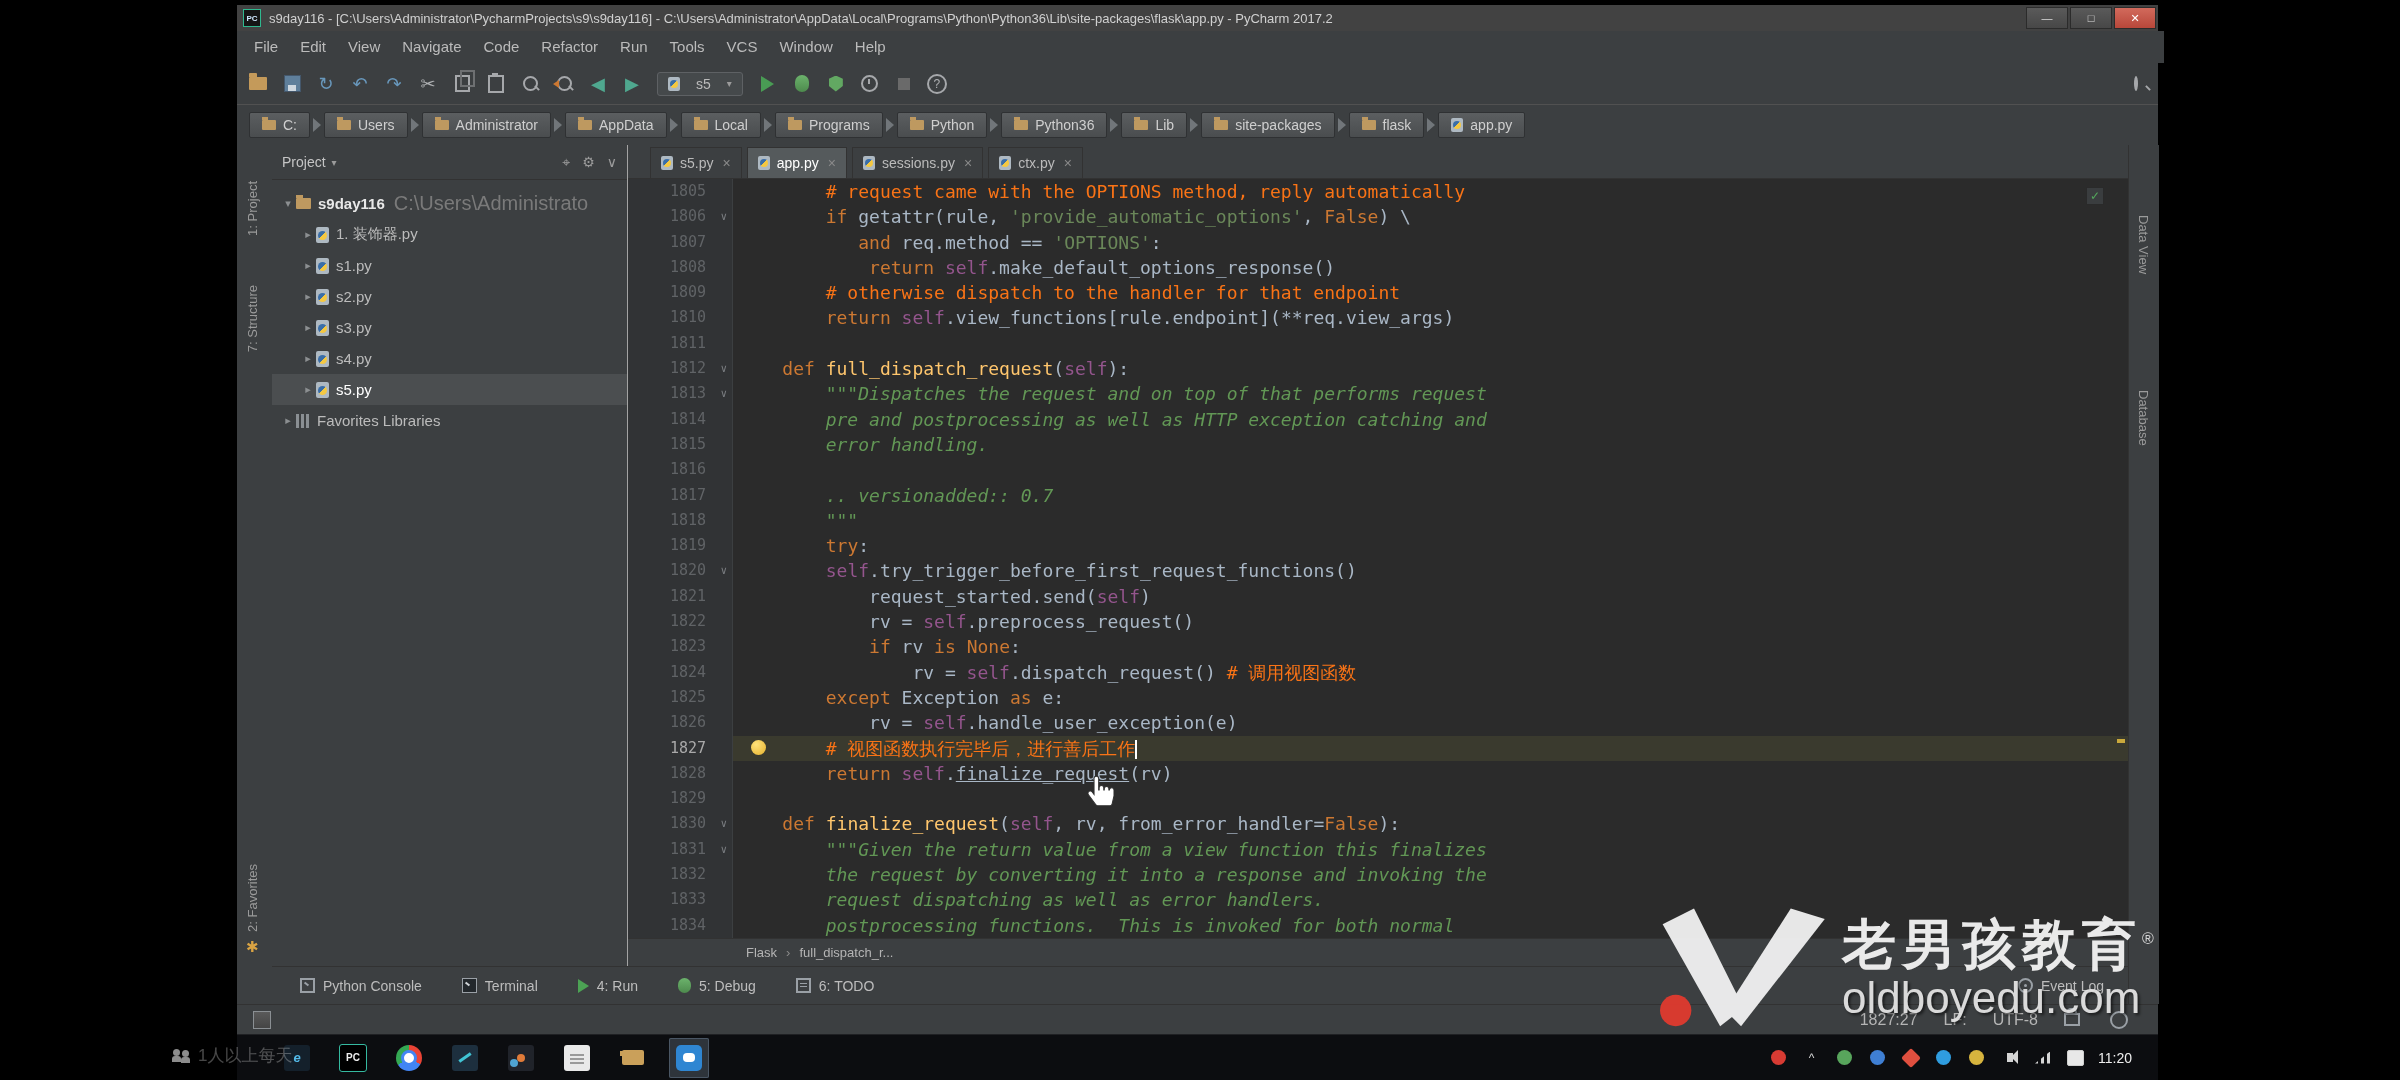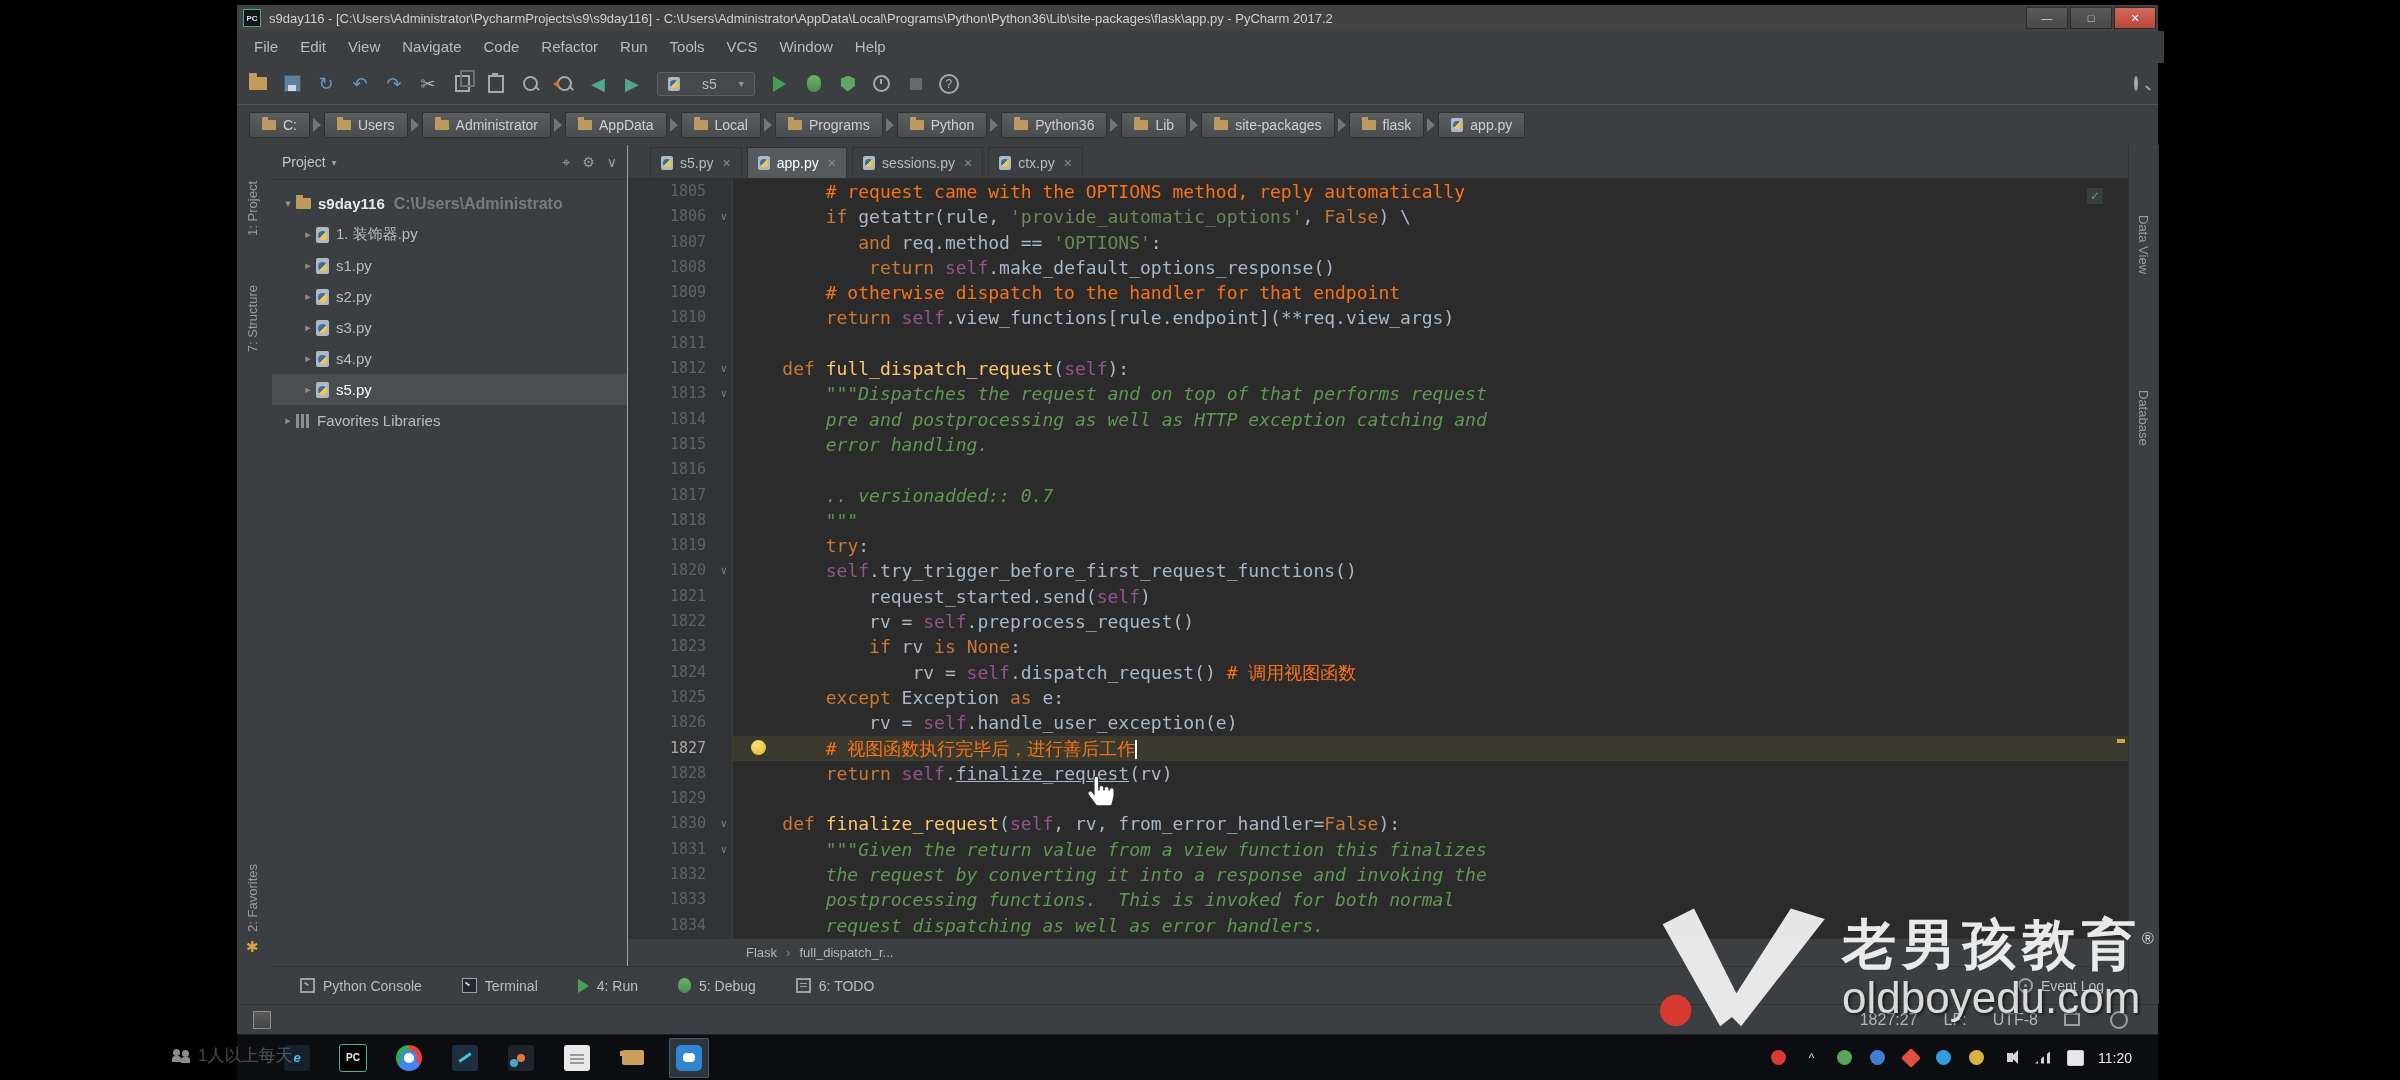--- a/index.html
+++ b/index.html
@@ -41,21 +41,21 @@
   .k-replace{width:11px;height:11px;border:2px solid #a6a8ab;border-radius:50%;position:relative;}
   .k-replace::after{content:"";position:absolute;left:9px;top:9px;width:6px;height:2px;background:#a6a8ab;transform:rotate(45deg);}
   .k-replace::before{content:"";position:absolute;left:-6px;top:2px;border-top:4px solid transparent;border-bottom:4px solid transparent;border-right:6px solid #CC7832;}
   .k-run{width:0;height:0;border-left:13px solid #499C54;border-top:8px solid transparent;border-bottom:8px solid transparent;}
   .k-bug{width:14px;height:17px;background:linear-gradient(#6cb36c,#4d8a4d);border-radius:7px;}
   .k-shield{width:14px;height:16px;background:#62A862;clip-path:polygon(50% 0,100% 20%,100% 65%,50% 100%,0 65%,0 20%);}
   .k-clock{width:13px;height:13px;border:2px solid #a6a8ab;border-radius:50%;position:relative;}
   .k-clock::after{content:"";position:absolute;left:5px;top:2px;width:2px;height:5px;background:#a6a8ab;}
   .k-stop{width:12px;height:12px;background:#6a6a6a;}
   .cl-c{border:2px solid #a6a8ab;border-radius:50%;width:16px;height:16px;font-size:12px;}
-  .runcfg{display:inline-flex;align-items:center;gap:22px;background:#45494B;border:1px solid #5e6164;
+  .runcfg{display:inline-flex;align-items:center;gap:16px;background:#45494B;border:1px solid #5e6164;
           border-radius:3px;padding:3px 10px;color:#bbb;font-size:14px;margin-right:14px;}
   .dcaret{font-size:10px;color:#9b9b9b;}
   .tspacer{flex:1;}
   .toolbar .k-search{margin-right:22px;}
 
   
   .navbar{position:absolute;left:0;top:100px;width:100%;height:40px;display:flex;align-items:center;
           background:#3C3F41;padding-left:12px;box-sizing:border-box;}
   .crumb{display:inline-flex;align-items:center;gap:7px;background:linear-gradient(#5b5e60,#4a4d4f);
          border:1px solid #2f3133;border-radius:2px;padding:4px 12px;color:#cfcfcf;font-size:14px;white-space:nowrap;}
@@ -79,21 +79,21 @@
   
   .ppanel{position:absolute;left:35px;top:0;width:356px;height:821px;background:#3C3F41;border-right:1px solid #a3a3a3;box-sizing:border-box;}
   .phead{height:34px;display:flex;align-items:center;padding:0 10px;font-size:14px;color:#c5c5c5;border-bottom:1px solid #323232;gap:6px;}
   .phicons{margin-left:auto;display:flex;gap:12px;color:#9b9b9b;font-size:14px;}
   .ptree{padding-top:8px;}
   .trow{height:31px;display:flex;align-items:center;font-size:15px;color:#bcbcbc;white-space:nowrap;}
   .trow .arrow{width:16px;text-align:center;color:#8c8f91;font-size:11px;margin-left:8px;}
   .trow.ind .arrow{margin-left:28px;}
   .trow .lbl{margin-left:7px;}
   .trow.root .lbl{font-weight:bold;color:#e8e8e8;}
-  .trow .suffix{margin-left:9px;color:#7a7a7a;font-size:16px;font-weight:bold;}
+  .trow .suffix{margin-left:9px;color:#7a7a7a;font-size:20px;}
   .trow.sel{background:#4B4E50;}
   .trow.sel .lbl{color:#fff;}
   .fi-folder{width:15px;height:11px;background:#BE9960;border-radius:1px;position:relative;flex:none;}
   .fi-folder::before{content:"";position:absolute;left:0;top:-3px;width:7px;height:3px;background:#BE9960;}
   .fi-py{width:13px;height:16px;background:#aeb9c2;border-radius:2px;position:relative;flex:none;}
   .fi-py::after{content:"";position:absolute;left:2px;top:4px;width:9px;height:9px;border-radius:50%;
                 background:linear-gradient(135deg,#3a6ea8 50%,#f4c842 50%);}
   .fi-lib{width:14px;height:14px;flex:none;background:repeating-linear-gradient(90deg,#8a8f93 0 3px,#3C3F41 3px 5px);}
 
   
@@ -488,22 +488,22 @@
               <div class="cl"><span>            </span><span class="kw">if</span><span> rv </span><span class="kw">is</span><span> </span><span class="kw">None</span><span>:</span></div>
               <div class="cl"><span>                rv = </span><span class="slf">self</span><span>.dispatch_request() </span><span class="com"># 调用视图函数</span></div>
               <div class="cl"><span>        </span><span class="kw">except</span><span> Exception </span><span class="kw">as</span><span> e:</span></div>
               <div class="cl"><span>            rv = </span><span class="slf">self</span><span>.handle_user_exception(e)</span></div>
               <div class="cl cur"><span class="com">        # 视图函数执行完毕后，进行善后工作</span><span class="caret"></span><span class="bulb"></span></div>
               <div class="cl"><span>        </span><span class="kw">return</span><span> </span><span class="slf">self</span><span>.</span><span class="lnk">finalize_request</span><span>(rv)</span></div>
               <div class="cl"></div>
               <div class="cl"><span>    </span><span class="kw">def</span><span> </span><span class="fn">finalize_request</span><span>(</span><span class="slf">self</span><span>, rv, from_error_handler=</span><span class="kw">False</span><span>):</span></div>
               <div class="cl"><span class="doc">        """Given the return value from a view function this finalizes</span></div>
               <div class="cl"><span class="doc">        the request by converting it into a response and invoking the</span></div>
+              <div class="cl"><span class="doc">        request dispatching as well as error handlers.</span></div>
               <div class="cl"><span class="doc">        postprocessing functions.  This is invoked for both normal</span></div>
-              <div class="cl"><span class="doc">        request dispatching as well as error handlers.</span></div>
             </div>
           <div class="insp">✓</div>
           <div class="estripe-mark"></div>
         </div>
         <div class="ebc">
             <span class="ebit">Flask</span>
             <span class="ebsep">›</span>
             <span class="ebit">full_dispatch_r...</span>
           </div>
       </div>

